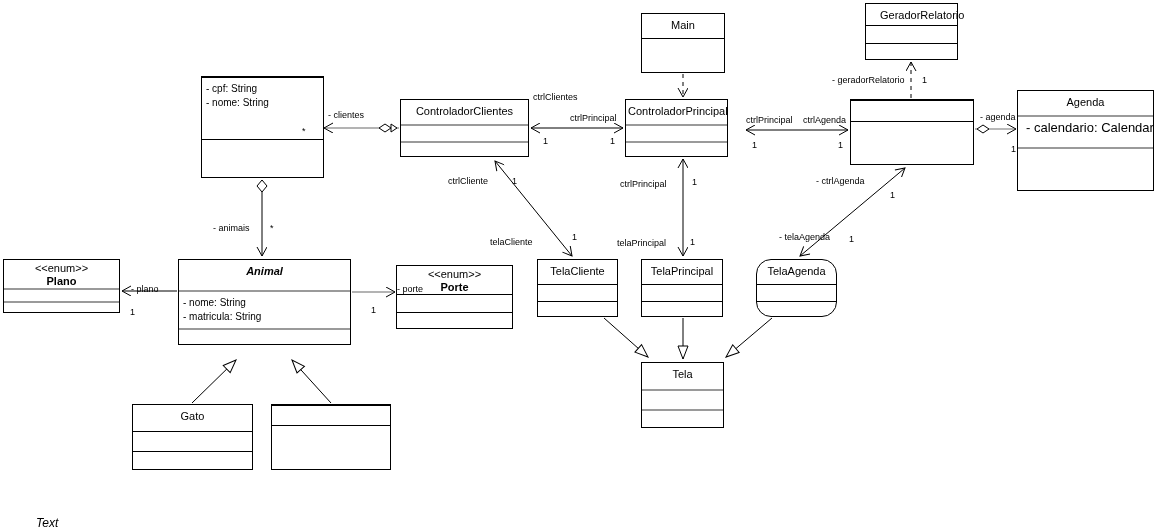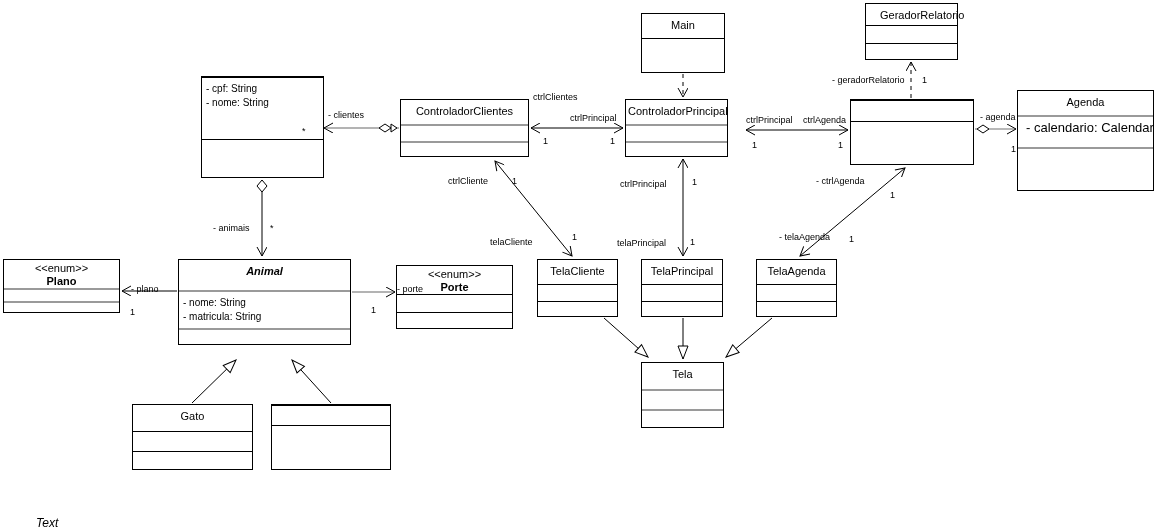--- a/index.html
+++ b/index.html
@@ -230,21 +230,21 @@
       <div class="uml-class" style="left: 537px; top: 259px; width: 81px; height: 58px;">
         <div class="title" style="height: 24px;">TelaCliente</div>
         <div class="compartment" style="height: 17px;"></div>
         <div class="compartment" style="height: 17px;"></div>
       </div>
       <div class="uml-class" style="left: 641px; top: 259px; width: 82px; height: 58px;">
         <div class="title" style="height: 24px;">TelaPrincipal</div>
         <div class="compartment" style="height: 17px;"></div>
         <div class="compartment" style="height: 17px;"></div>
       </div>
-      <div class="uml-class" style="left: 756px; top: 259px; width: 81px; height: 58px;">
+      <div class="uml-class" style="left: 756px; top: 259px; width: 81px; height: 58px; border-radius: 15px;">
         <div class="title" style="height: 24px;">TelaAgenda</div>
         <div class="compartment" style="height: 17px;"></div>
         <div class="compartment" style="height: 17px;"></div>
       </div>
       <div class="uml-class gray" style="left: 641px; top: 362px; width: 83px; height: 66px;">
         <div class="title" style="height: 26px;">Tela</div>
         <div class="compartment" style="height: 20px;"></div>
         <div class="compartment" style="height: 20px;"></div>
       </div>
       <div class="uml-class" style="left: 132px; top: 404px; width: 121px; height: 66px;">

